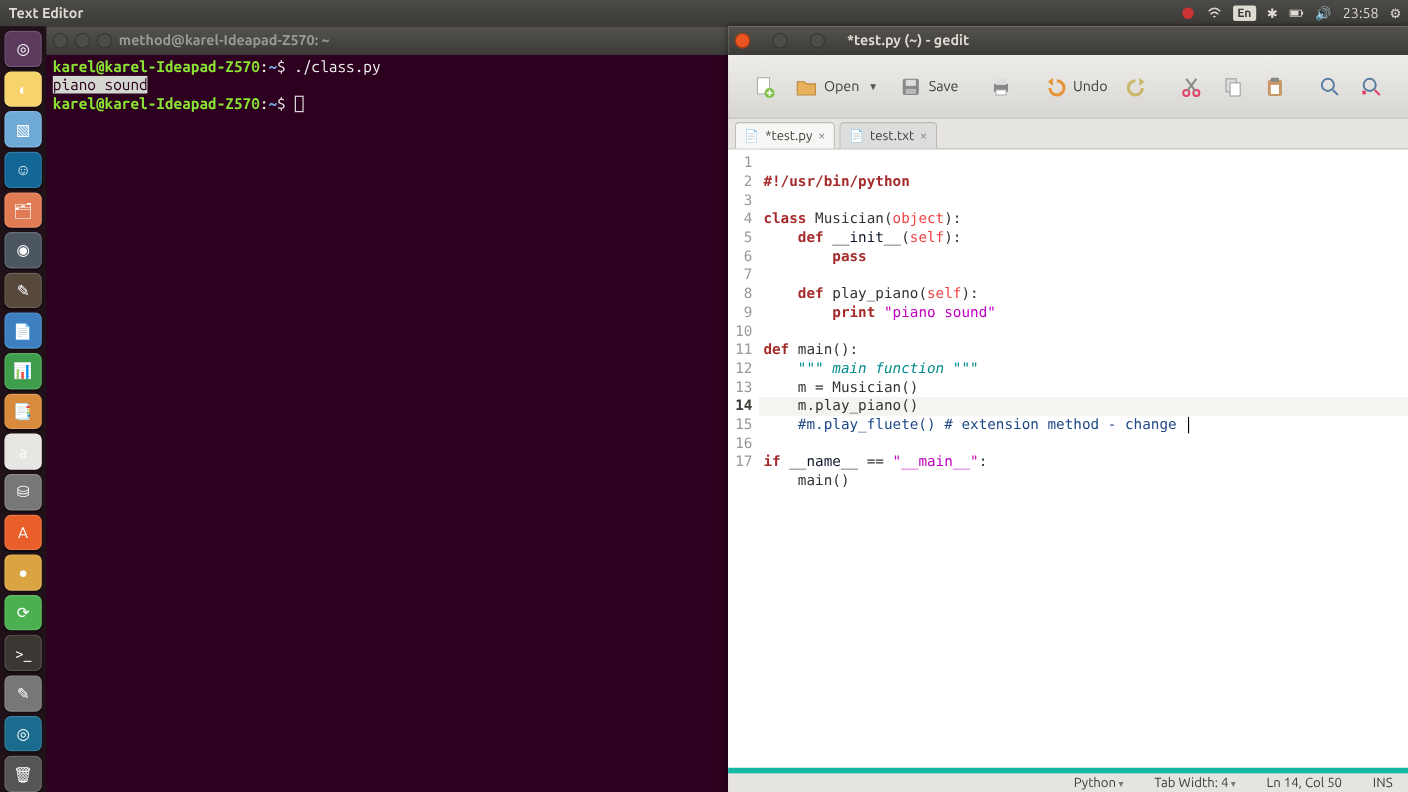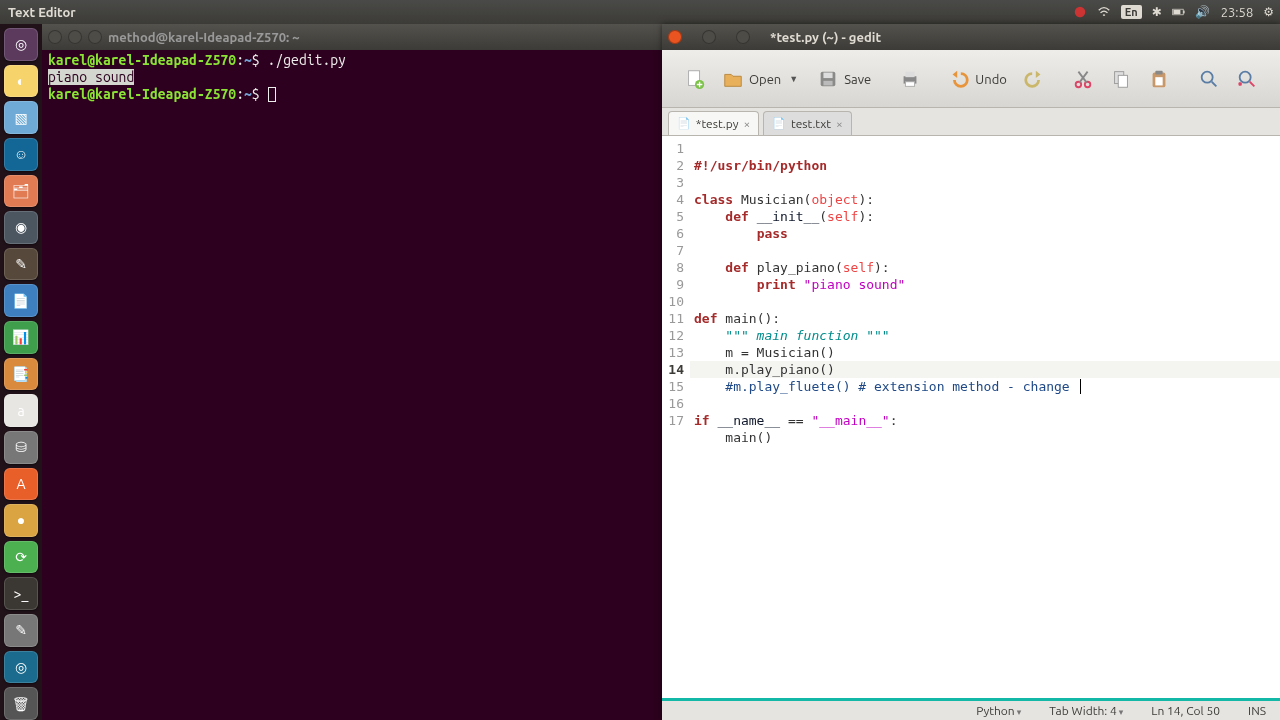--- a/index.html
+++ b/index.html
@@ -56,21 +56,21 @@
 .kw { color: #a52a2a; font-weight: bold; }
 .fn { color: #333; }
 .bi { color: #ef4444; }
 .str { color: #c000c0; }
 .com { color: #204a87; }
 .doc { color: #008b8b; font-style: italic; }
 .mag { color: #0f172a; }
 .ed-cursor { display: inline-block; width: 1px; height: 15px; background: #000; vertical-align: text-bottom; margin-left: 2px; }
 
 
-.statusbar { height: 22px; background: #e6e4e1; border-top: 3px solid #14b8a6; display: flex; align-items: center; justify-content: flex-end; gap: 28px; padding: 0 14px; font-size: 12px; color: #3c3b37; }
+.statusbar { height: 22px; background: #e6e4e1; border-top: 5px solid #14b8a6; display: flex; align-items: center; justify-content: flex-end; gap: 28px; padding: 0 14px; font-size: 12px; color: #3c3b37; }
 .statusbar .sdrop::after { content: " ▾"; font-size: 9px; color: #777; }
 </style>
 </head>
 <body>
 
 <div class="menubar">
   <span class="title">Text Editor</span>
   <div class="right">
     <span class="ind">
         <svg viewBox="0 0 16 16">
@@ -120,21 +120,21 @@
   </div>
 
 <div class="terminal-win">
   <div class="term-titlebar">
     <span class="win-btn"></span>
     <span class="win-btn"></span>
     <span class="win-btn"></span>
     <span>method@karel-Ideapad-Z570: ~</span>
   </div>
   <div class="term-body">
-    <div><span class="prompt">karel@karel-Ideapad-Z570</span><span class="sep">:</span><span class="path">~</span><span class="sep">$ </span><span>./gedit.py</span></div>
+    <div><span class="prompt">karel@karel-Ideapad-Z570</span><span class="sep">:</span><span class="path">~</span><span class="sep">$ </span><span>./class.py</span></div>
     <div><span class="sel">piano sound</span></div>
     <div><span class="prompt">karel@karel-Ideapad-Z570</span><span class="sep">:</span><span class="path">~</span><span class="sep">$ </span><span class="term-cursor"></span></div>
   </div>
 </div>
 
 <div class="gedit-win">
   <div class="gedit-titlebar">
     <span class="win-btn close"></span>
     <span class="win-btn"></span>
     <span class="win-btn"></span>

